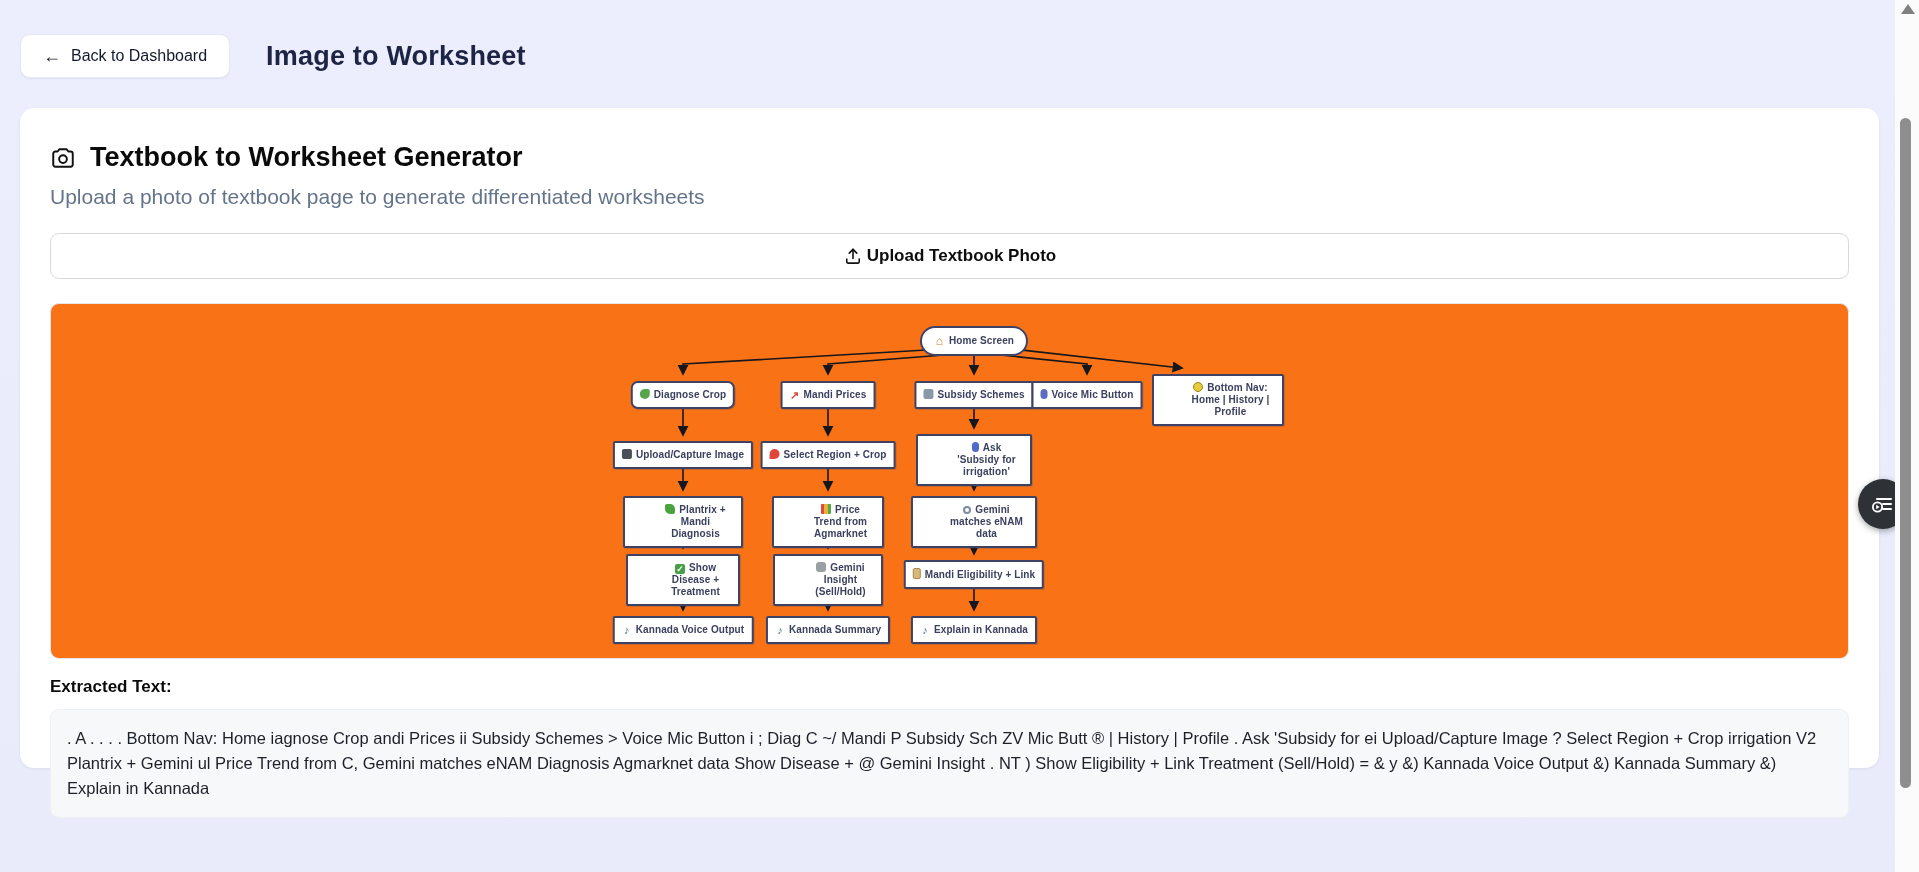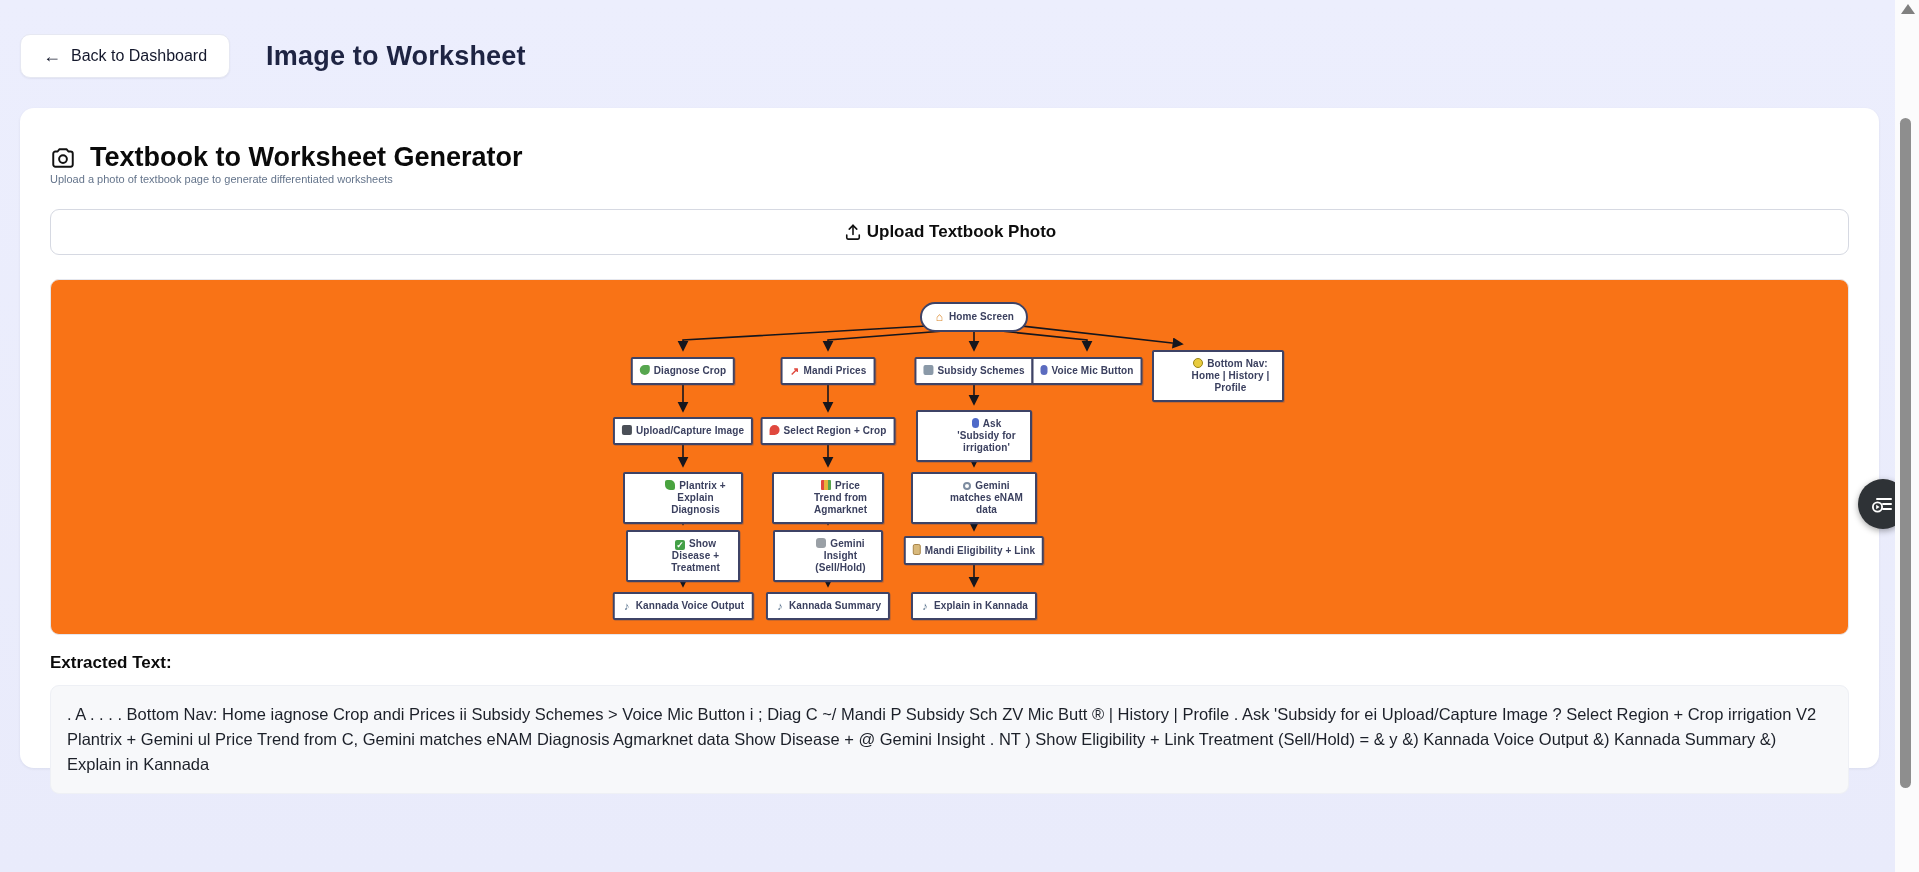--- a/index.html
+++ b/index.html
@@ -22,21 +22,21 @@
 
   
   .card {
     position:absolute; left:20px; top:108px; width:1859px; height:660px;
     background:#fff; border-radius:14px; box-shadow:0 1px 3px rgba(20,25,60,.07);
     padding:34px 30px;
   }
   .card-head { display:flex; align-items:center; gap:14px; }
   .card-head h2 { font-size:27px; font-weight:700; color:#0a0a0a; }
   .cam-ic { width:26px; height:26px; flex:0 0 auto; }
-  .card-sub { font-size:11px; color:#64748b; }
+  .card-sub { margin-top:12px; font-size:21px; color:#64748b; }
 
   .upload-btn {
     margin-top:24px; width:1799px; height:46px;
     background:#fff; border:1px solid #d6d9e2; border-radius:9px;
     display:flex; align-items:center; justify-content:center; gap:4px;
     font-size:17px; font-weight:600; color:#0d0d0d; cursor:pointer;
   }
   .up-ic { width:20px; height:20px; }
 
   
@@ -159,21 +159,21 @@
         <path d="M632,291 L632,305" marker-end="url(#arr)"></path>
         <path d="M777,291 L777,305" marker-end="url(#arr)"></path>
         <path d="M923,283 L923,305" marker-end="url(#arr)"></path>
       </g>
     </svg>
 
     <div class="fc-node pill" style="left:923px; top:22px;">
       <span class="ic ic-home">⌂</span><span>Home Screen</span>
     </div>
 
-    <div class="fc-node" style="left:632px; top:77px;">
+    <div class="fc-node" style="left:632px; top:77px;border-radius:7px;">
       <span class="ic ic-leaf"></span><span>Diagnose Crop</span>
     </div>
     <div class="fc-node" style="left:777px; top:77px;">
       <span class="ic ic-chart">↗</span><span>Mandi Prices</span>
     </div>
     <div class="fc-node" style="left:923px; top:77px;">
       <span class="ic ic-bank"></span><span>Subsidy Schemes</span>
     </div>
     <div class="fc-node" style="left:1036px; top:77px;">
       <span class="ic ic-mic"></span><span>Voice Mic Button</span>
@@ -186,21 +186,21 @@
       <span class="ic ic-camera"></span><span>Upload/Capture Image</span>
     </div>
     <div class="fc-node" style="left:777px; top:137px;">
       <span class="ic ic-pin"></span><span>Select Region + Crop</span>
     </div>
     <div class="fc-node two" style="left:923px; top:130px; width:116px;">
       <span class="ic ic-micb"></span><span>Ask 'Subsidy for irrigation'</span>
     </div>
 
     <div class="fc-node two" style="left:632px; top:192px; width:120px;">
-      <span class="ic ic-plant"></span><span>Plantrix + Explain Diagnosis</span>
+      <span class="ic ic-plant"></span><span>Plantrix + Mandi Diagnosis</span>
     </div>
     <div class="fc-node two" style="left:777px; top:192px; width:112px;">
       <span class="ic ic-bars"></span><span>Price Trend from Agmarknet</span>
     </div>
     <div class="fc-node two" style="left:923px; top:192px; width:126px;">
       <span class="ic ic-search"></span><span>Gemini matches eNAM data</span>
     </div>
 
     <div class="fc-node two" style="left:632px; top:250px; width:114px;">
       <span class="ic ic-check">✓</span><span>Show Disease + Treatment</span>

